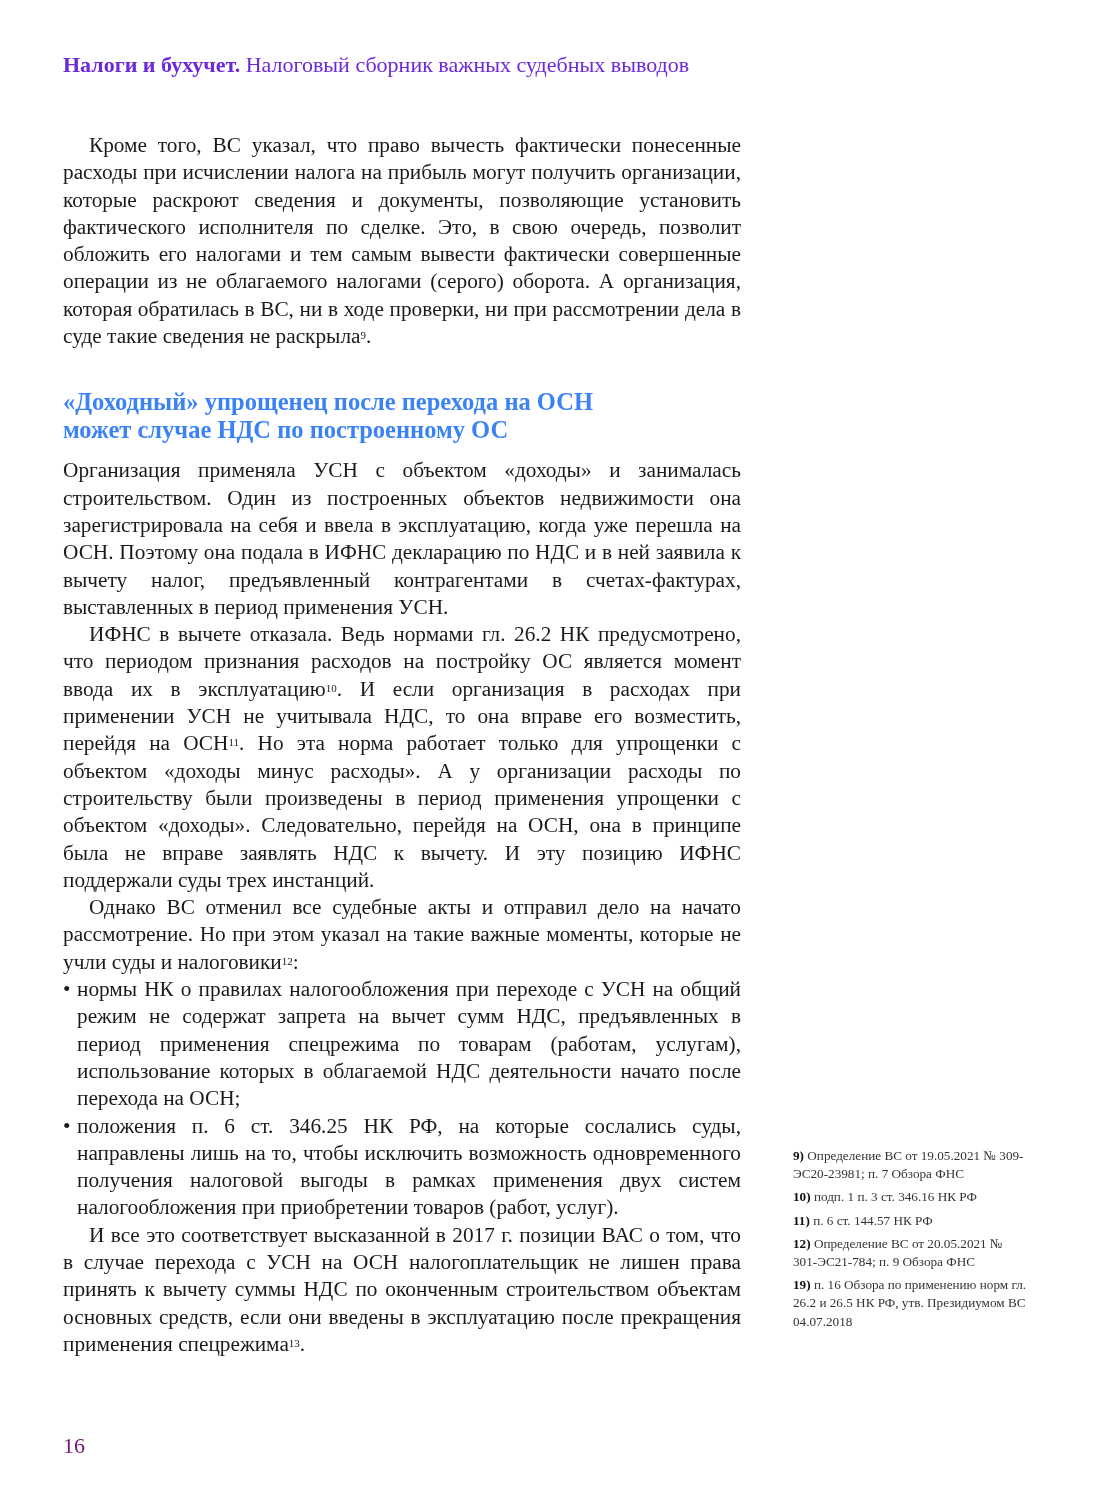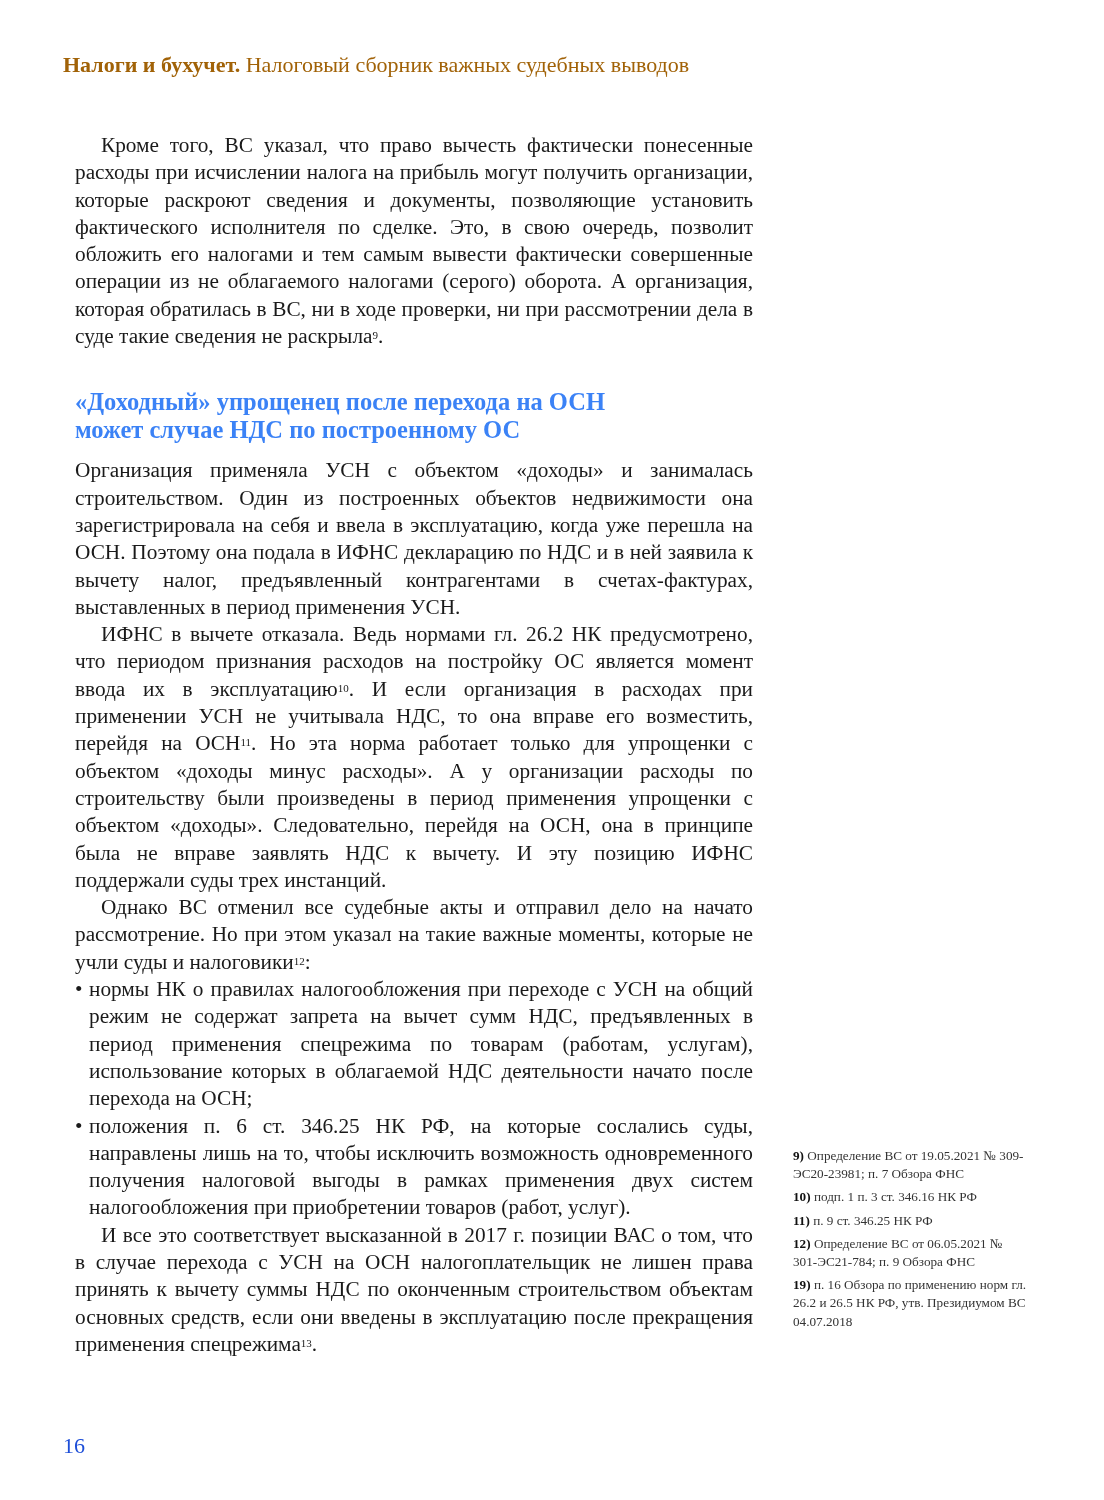--- a/index.html
+++ b/index.html
@@ -1,36 +1,36 @@
 <!DOCTYPE html>
 <html><head>
 <meta charset="utf-8">
 <style>
   html, body { margin: 0; padding: 0; background: #ffffff; }
   body { width: 1104px; height: 1500px; position: relative; overflow: hidden;
          font-family: "Liberation Serif", "DejaVu Serif", serif; color: #1a1a1a; }
   .running-head { position: absolute; left: 63px; top: 52px; font-size: 22px;
-                  color: #a16207; white-space: nowrap; }
+                  color: #6d28d9; white-space: nowrap; }
   .running-head .rh-bold { font-weight: bold; }
-  .main { position: absolute; left: 75px; top: 132px; width: 678px; }
+  .main { position: absolute; left: 63px; top: 132px; width: 678px; }
   .p { font-size: 21.3px; line-height: 27.3px; margin: 0; text-align: justify;
        text-align-last: left; }
   .p.indent { text-indent: 26px; }
   .heading { font-size: 24.5px; font-weight: bold; line-height: 28px;
              margin: 0; color: #3b82f6; }
   .list { list-style: none; margin: 0; padding: 0; }
   .list li { position: relative; padding-left: 14px; font-size: 21.3px;
              line-height: 27.3px; text-align: justify; text-align-last: left; }
   .list li .bullet { position: absolute; left: 0; top: 0; }
   sup { font-size: 11px; vertical-align: top; position: relative; top: -1px; }
   .footnotes { position: absolute; left: 793px; top: 1147px; width: 235px;
                font-size: 13.2px; line-height: 18.2px; color: #333; }
   .fn { margin: 0 0 5px 0; font-family: Liberation Serif, serif; }
   .fn .num { font-weight: bold; color: #111; }
-  .page-number { position: absolute; left: 63px; top: 1433px; font-size: 22px; color: #1d4ed8; }
+  .page-number { position: absolute; left: 63px; top: 1433px; font-size: 22px; color: #701a75; }
 </style>
 </head>
 <body>
 
 <div class="running-head">
   <span class="rh-bold">Налоги и бухучет.</span><span> Налоговый сборник важных судебных выводов</span>
 </div>
 
 <div class="main">
   <p class="p indent"><span>Кроме того, ВС указал, что право вычесть фактически понесенные расходы при исчислении налога на прибыль могут получить организации, которые раскроют сведения и документы, позволяющие установить фактического исполнителя по сделке. Это, в свою очередь, позволит обложить его налогами и тем самым вывести фактически совершенные операции из не облагаемого налогами (серого) оборота. А организация, которая обратилась в ВС, ни в ходе проверки, ни при рассмотрении дела в суде такие сведения не раскрыла</span><sup>9</sup><span>.</span></p>
@@ -50,18 +50,18 @@
     <li><span class="bullet">•</span><span>нормы НК о правилах налогообложения при переходе с УСН на общий режим не содержат запрета на вычет сумм НДС, предъявленных в период применения спецрежима по товарам (работам, услугам), использование которых в облагаемой НДС деятельности начато после перехода на ОСН;</span></li>
     <li><span class="bullet">•</span><span>положения п. 6 ст. 346.25 НК РФ, на которые сослались суды, направлены лишь на то, чтобы исключить возможность одновременного получения налоговой выгоды в рамках применения двух систем налогообложения при приобретении товаров (работ, услуг).</span></li>
   </ul>
 
   <p class="p indent"><span>И все это соответствует высказанной в 2017 г. позиции ВАС о том, что в случае перехода с УСН на ОСН налогоплательщик не лишен права принять к вычету суммы НДС по оконченным строительством объектам основных средств, если они введены в эксплуатацию после прекращения применения спецрежима</span><sup>13</sup><span>.</span></p>
 </div>
 
 <div class="footnotes">
   <p class="fn"><span class="num">9)</span><span> Определение ВС от 19.05.2021 № 309-ЭС20-23981; п. 7 Обзора ФНС</span></p>
   <p class="fn"><span class="num">10)</span><span> подп. 1 п. 3 ст. 346.16 НК РФ</span></p>
-  <p class="fn"><span class="num">11)</span><span> п. 9 ст. 346.25 НК РФ</span></p>
-  <p class="fn"><span class="num">12)</span><span> Определение ВС от 06.05.2021 № 301-ЭС21-784; п. 9 Обзора ФНС</span></p>
+  <p class="fn"><span class="num">11)</span><span> п. 6 ст. 144.57 НК РФ</span></p>
+  <p class="fn"><span class="num">12)</span><span> Определение ВС от 20.05.2021 № 301-ЭС21-784; п. 9 Обзора ФНС</span></p>
   <p class="fn"><span class="num">19)</span><span> п. 16 Обзора по применению норм гл. 26.2 и 26.5 НК РФ, утв. Президиумом ВС 04.07.2018</span></p>
 </div>
 
 <div class="page-number">16</div>
 
 </body></html>

